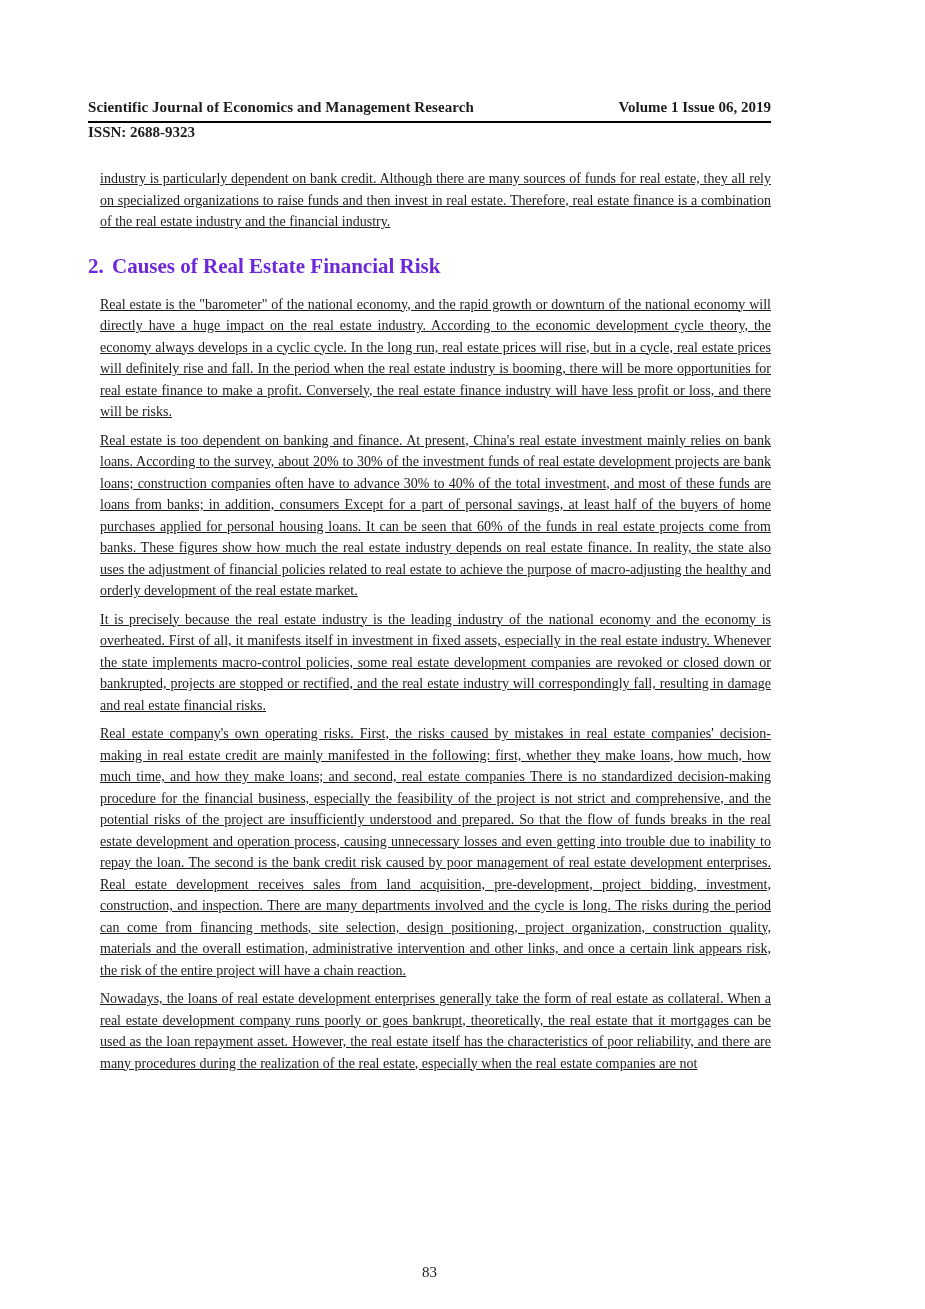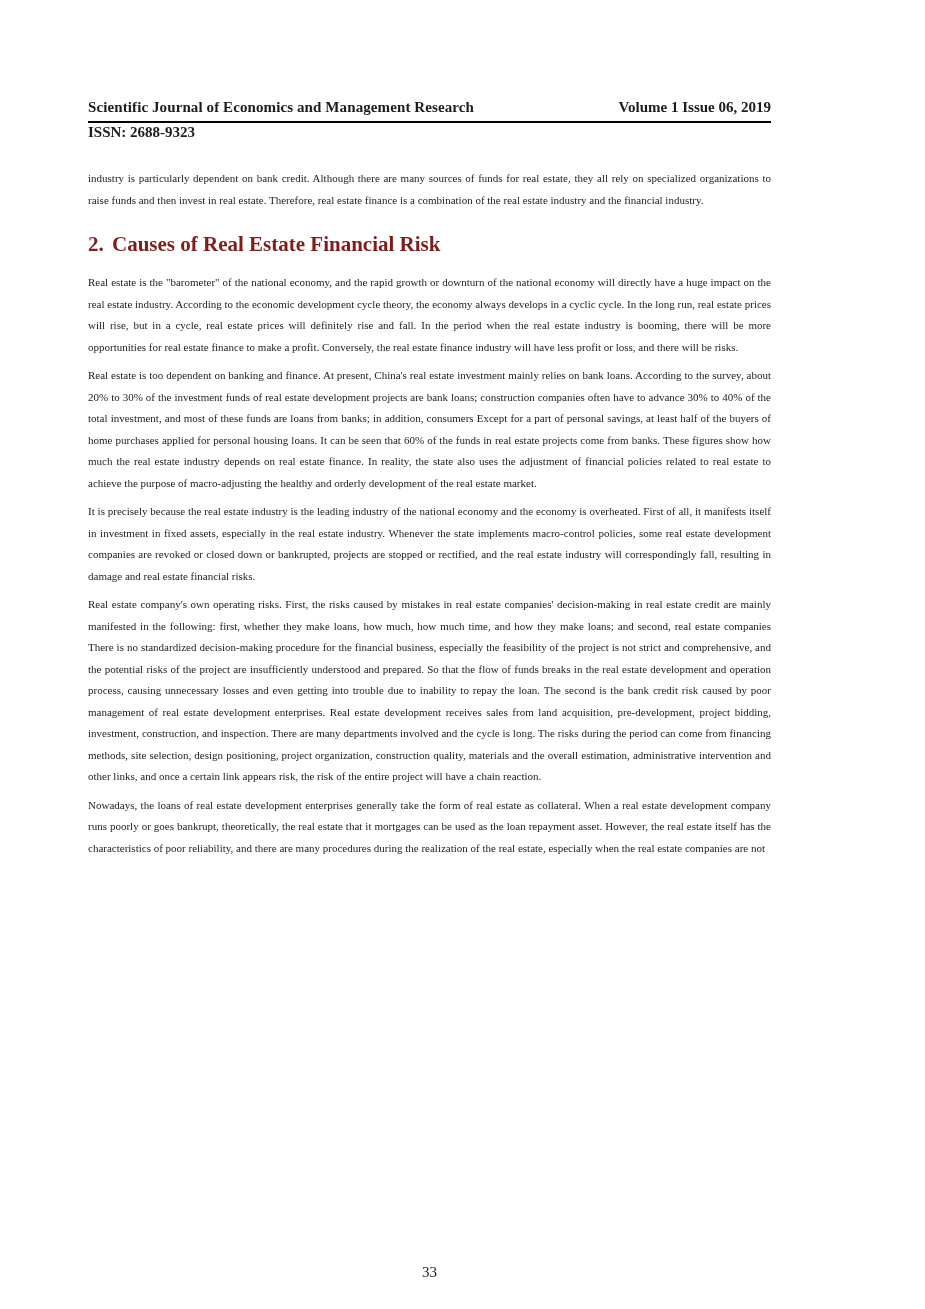--- a/index.html
+++ b/index.html
@@ -35,24 +35,25 @@
   }
   .issn {
     font-weight: bold;
     font-size: 15px;
     margin-top: 1px;
   }
   .body-text {
     margin-top: 27px;
   }
   .body-text p {
-    margin: 0 0 7px 0;
-    font-size: 11px;
+    margin: 0 0 7px 12px;
+    font-size: 14px;
     line-height: 21.5px;
     text-align: justify;
+    text-decoration: underline;
   }
   .section-heading {
     margin: 21px 0 16px 0;
     font-size: 21px;
     line-height: 24px;
     font-weight: bold;
   }
   .section-heading .sec-num {
     display: inline-block;
     width: 24px;
@@ -77,33 +78,33 @@
   </div>
 
   <hr class="header-rule">
 
   <div class="issn">ISSN: 2688-9323</div>
 
   <div class="body-text">
 
     <p>industry is particularly dependent on bank credit. Although there are many sources of funds for real estate, they all rely on specialized organizations to raise funds and then invest in real estate. Therefore, real estate finance is a combination of the real estate industry and the financial industry.</p>
 
-    <h2 class="section-heading" id="section-heading" style="color: #7f1d1d;">
+    <h2 class="section-heading" id="section-heading" style="color: #6d28d9;">
       <span class="sec-num">2.</span><span>Causes of Real Estate Financial Risk</span>
     </h2>
 
     <p>Real estate is the "barometer" of the national economy, and the rapid growth or downturn of the national economy will directly have a huge impact on the real estate industry. According to the economic development cycle theory, the economy always develops in a cyclic cycle. In the long run, real estate prices will rise, but in a cycle, real estate prices will definitely rise and fall. In the period when the real estate industry is booming, there will be more opportunities for real estate finance to make a profit. Conversely, the real estate finance industry will have less profit or loss, and there will be risks.</p>
 
     <p>Real estate is too dependent on banking and finance. At present, China's real estate investment mainly relies on bank loans. According to the survey, about 20% to 30% of the investment funds of real estate development projects are bank loans; construction companies often have to advance 30% to 40% of the total investment, and most of these funds are loans from banks; in addition, consumers Except for a part of personal savings, at least half of the buyers of home purchases applied for personal housing loans. It can be seen that 60% of the funds in real estate projects come from banks. These figures show how much the real estate industry depends on real estate finance. In reality, the state also uses the adjustment of financial policies related to real estate to achieve the purpose of macro-adjusting the healthy and orderly development of the real estate market.</p>
 
     <p>It is precisely because the real estate industry is the leading industry of the national economy and the economy is overheated. First of all, it manifests itself in investment in fixed assets, especially in the real estate industry. Whenever the state implements macro-control policies, some real estate development companies are revoked or closed down or bankrupted, projects are stopped or rectified, and the real estate industry will correspondingly fall, resulting in damage and real estate financial risks.</p>
 
     <p>Real estate company's own operating risks. First, the risks caused by mistakes in real estate companies' decision-making in real estate credit are mainly manifested in the following: first, whether they make loans, how much, how much time, and how they make loans; and second, real estate companies There is no standardized decision-making procedure for the financial business, especially the feasibility of the project is not strict and comprehensive, and the potential risks of the project are insufficiently understood and prepared. So that the flow of funds breaks in the real estate development and operation process, causing unnecessary losses and even getting into trouble due to inability to repay the loan. The second is the bank credit risk caused by poor management of real estate development enterprises. Real estate development receives sales from land acquisition, pre-development, project bidding, investment, construction, and inspection. There are many departments involved and the cycle is long. The risks during the period can come from financing methods, site selection, design positioning, project organization, construction quality, materials and the overall estimation, administrative intervention and other links, and once a certain link appears risk, the risk of the entire project will have a chain reaction.</p>
 
     <p>Nowadays, the loans of real estate development enterprises generally take the form of real estate as collateral. When a real estate development company runs poorly or goes bankrupt, theoretically, the real estate that it mortgages can be used as the loan repayment asset. However, the real estate itself has the characteristics of poor reliability, and there are many procedures during the realization of the real estate, especially when the real estate companies are not</p>
 
   </div>
 
   <div class="page-footer">
-    <span>33</span>
+    <span>83</span>
   </div>
 
 </div>
 
 </body></html>

